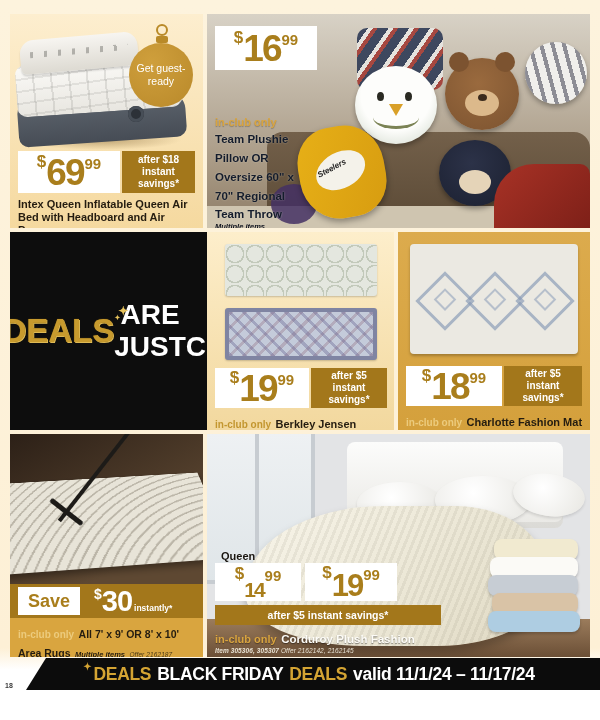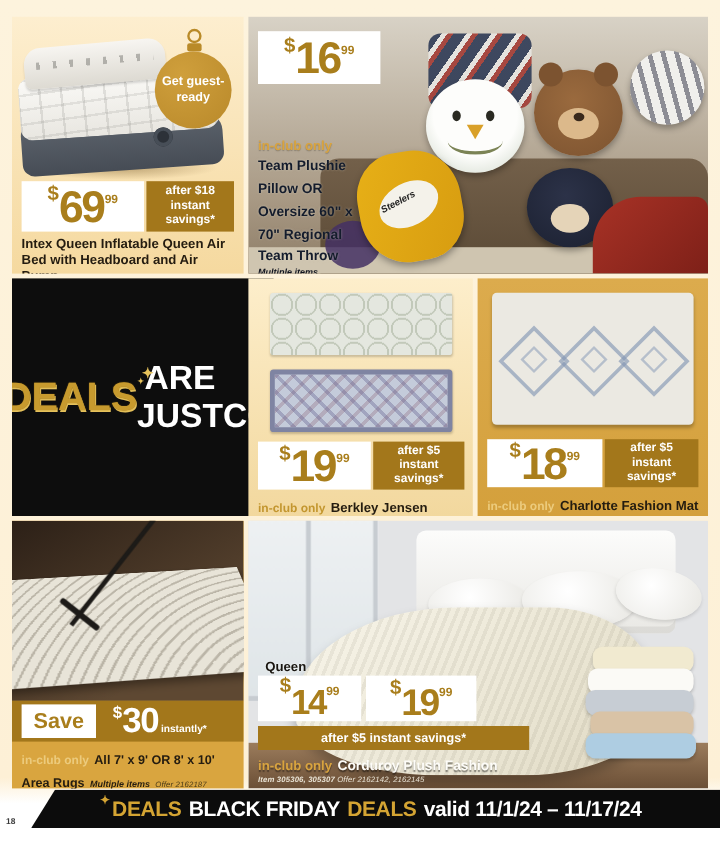--- a/index.html
+++ b/index.html
@@ -5,21 +5,21 @@
   html,body{margin:0;padding:0;}
   body{font-family:"Liberation Sans", sans-serif; background:#fff;}
   #canvas{position:relative;width:600px;height:720px;overflow:hidden;
     background:linear-gradient(#fdf3dd, #fdf0d6 90%, #ffffff 93%);}
   .tile{position:absolute;overflow:hidden;}
   
   .pricebox{position:absolute;background:#fff;display:flex;align-items:center;justify-content:center;}
   .price{color:#a97e1c;font-weight:800;line-height:1;white-space:nowrap;}
   .price .cur{font-size:17px;vertical-align:18px;}
   .price .big{font-size:37px;letter-spacing:-2px;}
-  .price .cents{font-size:10px;vertical-align:16px;margin-left:1px;}
+  .price .cents{font-size:15px;vertical-align:16px;margin-left:1px;}
   .savebox{position:absolute;background:#a3771b;color:#fff;font-weight:800;font-size:10px;
     line-height:1.2;display:flex;align-items:center;justify-content:center;text-align:center;padding:2px 4px;box-sizing:border-box;}
   .desc{font-weight:800;color:#241c10;font-size:11px;line-height:1.2;}
   .club{color:#c3962f;font-weight:800;}
   .tiny{font-size:6.5px;font-weight:700;font-style:italic;color:#6b5a33;letter-spacing:0.1px;}
   .multi{font-size:7.5px;font-weight:800;font-style:italic;}
   
   #t-airbed{left:10px;top:14px;width:193px;height:214px;background:linear-gradient(#fdeecf,#f5d99f);}
   .ab-photo{position:absolute;left:0;top:0;width:193px;height:140px;}
   .ab-shadow{position:absolute;left:12px;top:116px;width:160px;height:20px;background:radial-gradient(ellipse at center, rgba(120,90,40,.45), transparent 70%);}
@@ -30,21 +30,21 @@
     linear-gradient(#fbfaf7,#e8e6e0);border-radius:10px 26px 12px 10px;transform:rotate(-4deg);}
   .ab-head{position:absolute;left:10px;top:22px;width:118px;height:34px;background:linear-gradient(#f7f5f1,#dddad2);
     border-radius:14px 14px 6px 6px;transform:rotate(-5deg);box-shadow:0 2px 2px rgba(0,0,0,.15);}
   .ab-head::after{content:"";position:absolute;left:10px;top:12px;right:10px;height:6px;
     background:repeating-linear-gradient(90deg, rgba(90,90,85,.4) 0 3px, transparent 3px 14px);}
   .ab-pump{position:absolute;left:118px;top:92px;width:16px;height:16px;background:#2c3138;border-radius:50%;box-shadow:inset 0 0 0 3px #474e57;}
   .ornament{position:absolute;right:8px;top:10px;width:66px;text-align:center;}
   .orn-ring{width:8px;height:8px;border:2px solid #b98a28;border-radius:50%;margin:0 auto;}
   .orn-cap{width:12px;height:7px;background:#b98a28;border-radius:2px;margin:0 auto;}
   .orn-ball{width:64px;height:64px;border-radius:50%;background:radial-gradient(circle at 35% 30%, #cf9f3c, #b9892a);
-    color:#fff;font-weight:700;font-size:10.5px;line-height:1.25;display:flex;align-items:center;justify-content:center;text-align:center;padding:6px;box-sizing:border-box;}
+    color:#fff;font-weight:400;font-size:10.5px;line-height:1.25;display:flex;align-items:center;justify-content:center;text-align:center;padding:6px;box-sizing:border-box;}
   
   #t-plushie{left:207px;top:14px;width:383px;height:214px;background:linear-gradient(#d8d2c6,#a99a85 70%,#8d7c66);}
   .couch{position:absolute;left:60px;bottom:0;right:0;height:96px;background:linear-gradient(#73604a,#5a4935);border-radius:16px 16px 0 0;}
   .carpet{position:absolute;left:0;bottom:0;width:100%;height:22px;background:#cfc5b0;}
   .pl{position:absolute;border-radius:50%;}
   .pl-flag{left:150px;top:14px;width:86px;height:62px;border-radius:10px;
     background:repeating-linear-gradient(125deg,#2e3a55 0 9px,#e8e6e2 9px 13px,#a23a33 13px 17px);opacity:.9;}
   .pl-eagle{left:148px;top:52px;width:82px;height:78px;background:radial-gradient(circle at 50% 38%, #fdfdfb 55%, #cdd6c8);box-shadow:0 3px 5px rgba(0,0,0,.3);}
   .pl-eagle .eye{position:absolute;width:7px;height:9px;background:#2a2a22;border-radius:50%;top:26px;}
   .pl-eagle .eye.l{left:22px;} .pl-eagle .eye.r{left:50px;}
@@ -306,21 +306,21 @@
       <div class="fold f1"></div>
       <div class="fold f2"></div>
       <div class="fold f3"></div>
       <div class="fold f4"></div>
       <div class="fold f5"></div>
     </div>
     <div class="size-lbl q-lbl">Queen</div>
     <div class="size-lbl k-lbl">King</div>
     <div class="pricebox pb-q">
       <div class="price" style="font-size:0;">
-        <span class="cur">$</span><span class="big" style="font-size:29px;">14</span><span class="cents">99</span>
+        <span class="cur">$</span><span class="big" style="font-size:21px;">14</span><span class="cents">99</span>
       </div>
     </div>
     <div class="pricebox pb-k">
       <div class="price" style="font-size:0;">
         <span class="cur">$</span><span class="big" style="font-size:31px;">19</span><span class="cents">99</span>
       </div>
     </div>
     <div class="savebox">after $5 instant savings*</div>
     <div class="bl-text">
       <span class="club">in-club only</span>

